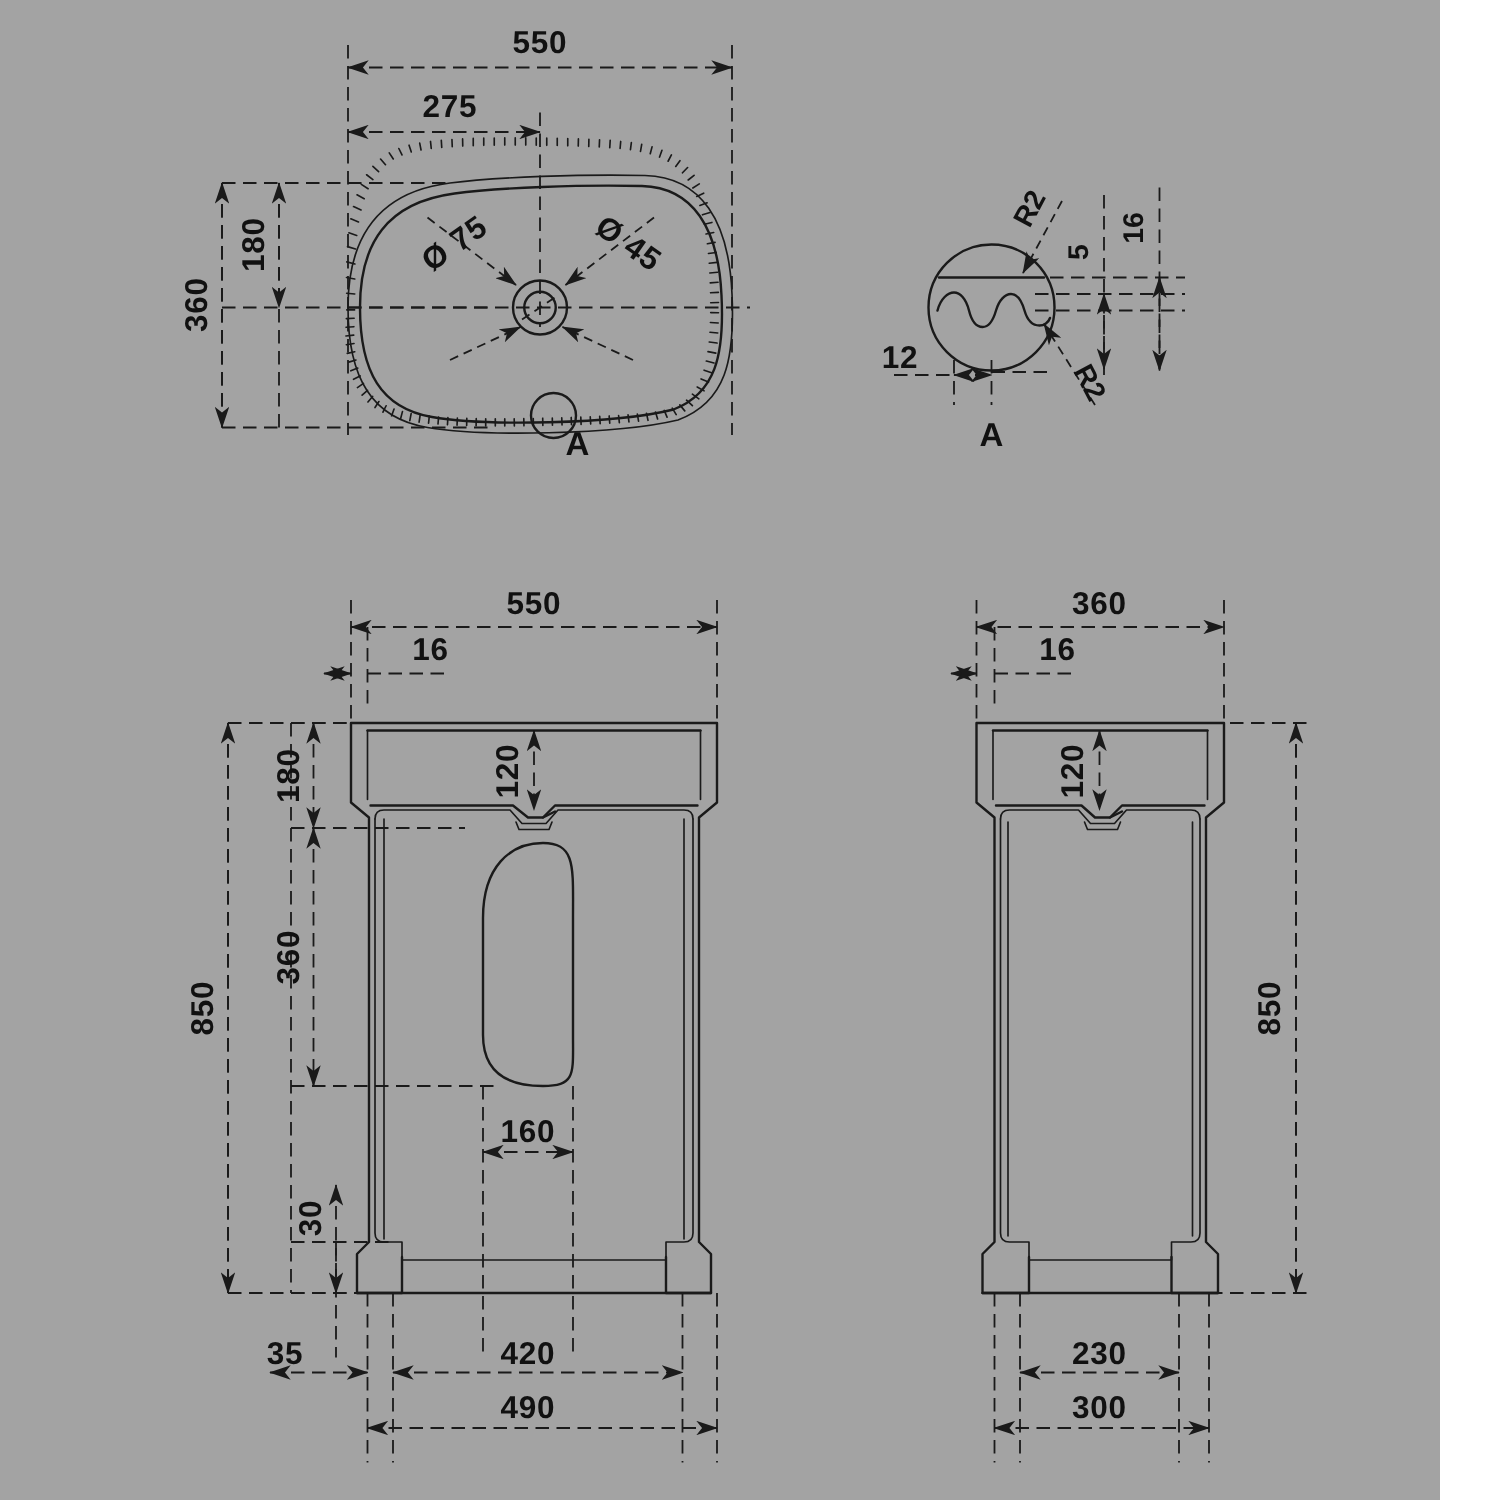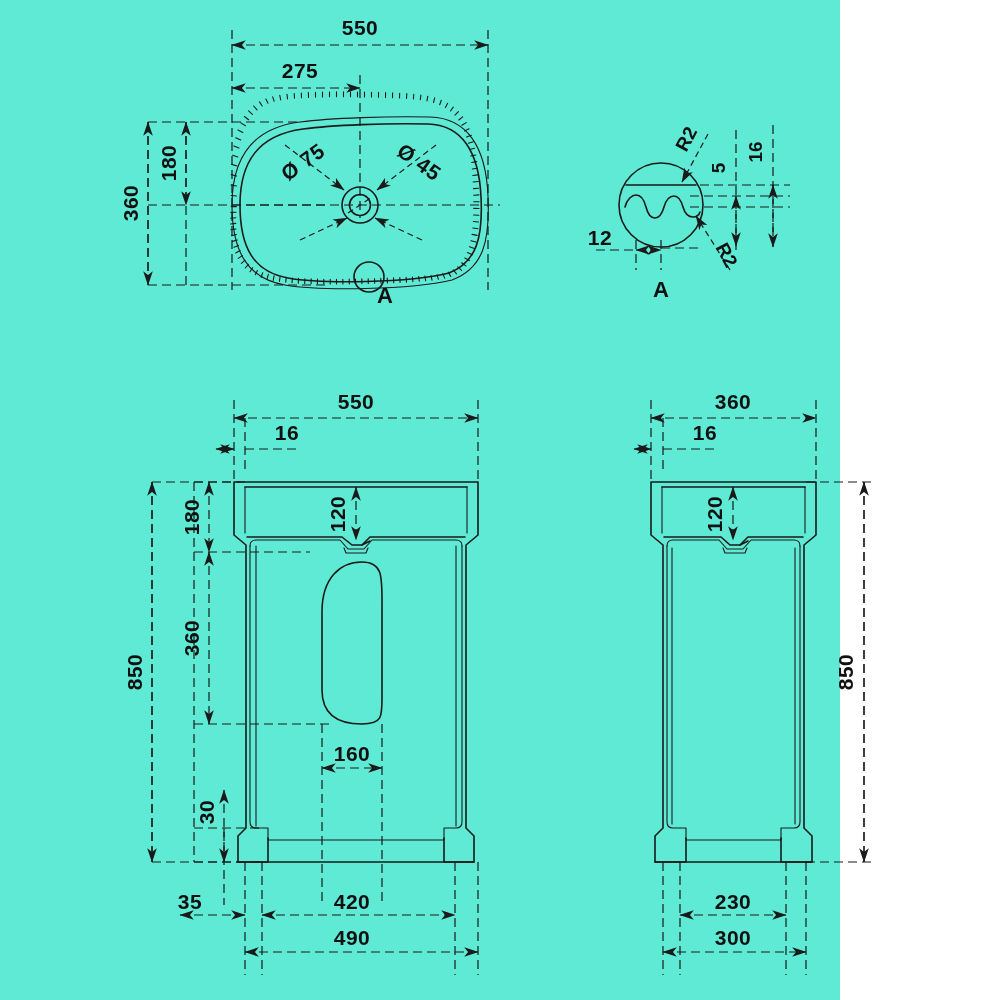--- a/index.html
+++ b/index.html
@@ -1,18 +1,18 @@
 <!DOCTYPE html>
 <html><head>
 <meta charset="utf-8">
 <style>
   html,body{margin:0;padding:0;background:#ffffff;}
   body{width:1000px;height:1000px;overflow:hidden;
        font-family:"Liberation Sans", sans-serif;}
-  #sheet{position:relative;width:840px;height:1000px;background:#5eead4;}
+  #sheet{position:relative;width:960px;height:1000px;background:#a3a3a3;}
   svg{display:block;}
   .solid{fill:none;stroke:#1a1a1a;stroke-width:1.6;stroke-linecap:round;stroke-linejoin:round;}
   .solid-thin{fill:none;stroke:#1a1a1a;stroke-width:1.1;stroke-linecap:round;stroke-linejoin:round;}
   .dash{fill:none;stroke:#1a1a1a;stroke-width:1.2;stroke-dasharray:9 5;stroke-linecap:butt;}
   .dash-short{fill:none;stroke:#1a1a1a;stroke-width:1.2;stroke-dasharray:6 4;stroke-linecap:butt;}
   .dim-txt{font-family:"Liberation Sans", sans-serif;font-weight:bold;font-size:21px;fill:#111;
            letter-spacing:0.5px;}
   .dim-txt-sm{font-family:"Liberation Sans", sans-serif;font-weight:bold;font-size:19px;fill:#111;}
   .lbl-bold{font-family:"Liberation Sans", sans-serif;font-weight:bold;font-size:22px;fill:#111;}
   .arrowhead{fill:#1a1a1a;stroke:none;}

